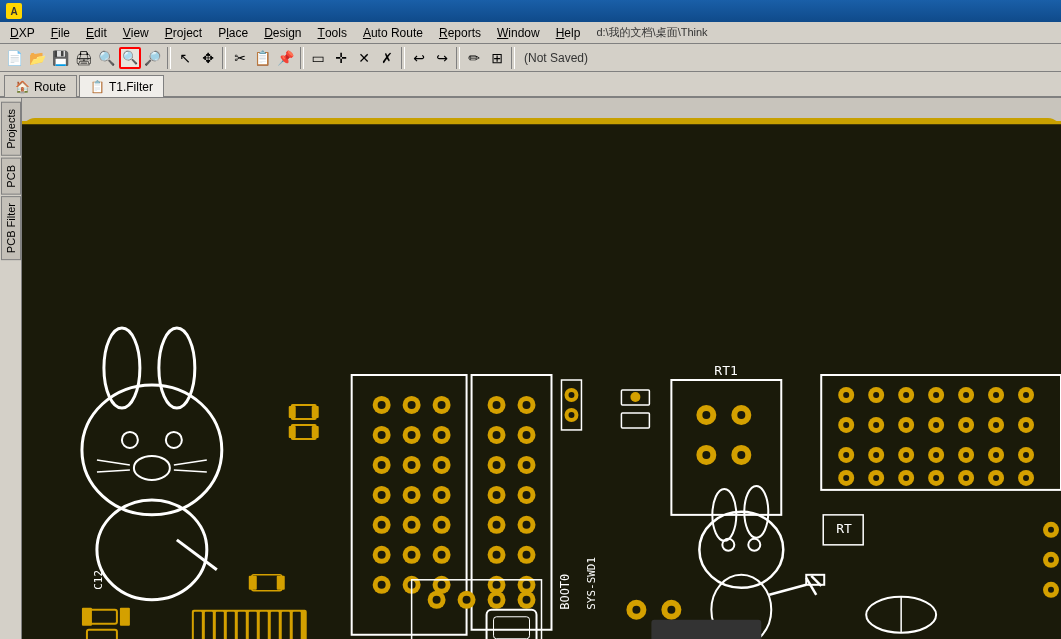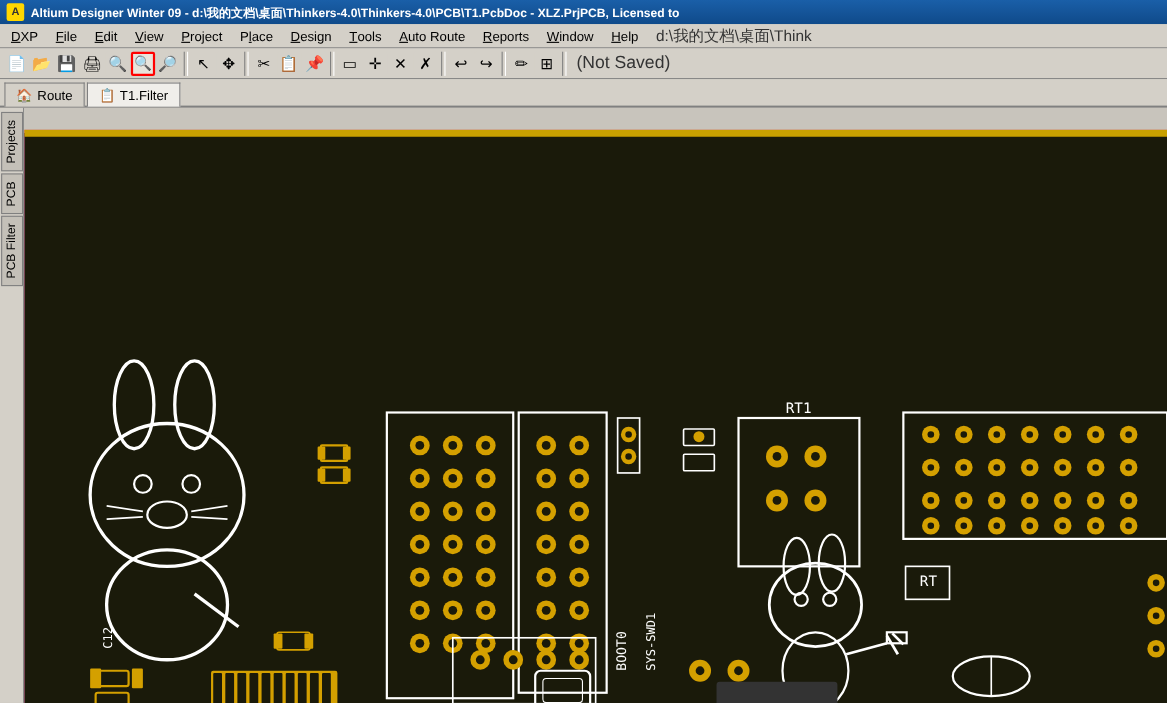--- a/index.html
+++ b/index.html
@@ -68,21 +68,21 @@
       border: 2px solid #ff0000;
       background: #e8e4dc;
     }
     .toolbar-separator {
       width: 4px; height: 22px;
       margin: 0 2px;
       border-left: 1px solid #808080;
       border-right: 1px solid #ffffff;
     }
     .toolbar-text {
-      font-size: 16px;
+      font-size: 12px;
       color: #333;
       padding: 0 6px;
     }
 
     
     #tabs-bar {
       background: #d4d0c8;
       height: 26px;
       display: flex;
       align-items: flex-end;
@@ -147,53 +147,53 @@
       background: #c8c4bc;
       overflow: hidden;
       position: relative;
     }
     #pcb-board {
       position: absolute;
       top: 20px;
       left: 0;
       right: 0;
       bottom: 0;
-      background: #ec4899;
+      background: #c2410c;
       border-top: 3px solid #c8a000;
+      border-radius: 13px;
     }
 
     
     #pcb-svg {
       width: 100%;
       height: 100%;
     }
 
   </style>
 </head>
 <body>
 
 <div id="title-bar">
   <div class="icon">A</div>
-  <span>Altium Designer Winter 09 - d:\我的文档\桌面\Thinkers-4.0\Thinkers-4.0\PCB\T1.PcbDoc - XLZ.PrjPCB, Licensed to</span>
 </div>
 
 <div id="menu-bar">
   <div class="menu-item"><u>D</u>XP</div>
   <div class="menu-item"><u>F</u>ile</div>
   <div class="menu-item"><u>E</u>dit</div>
   <div class="menu-item"><u>V</u>iew</div>
   <div class="menu-item"><u>P</u>roject</div>
   <div class="menu-item">P<u>l</u>ace</div>
   <div class="menu-item"><u>D</u>esign</div>
   <div class="menu-item"><u>T</u>ools</div>
   <div class="menu-item"><u>A</u>uto Route</div>
   <div class="menu-item"><u>R</u>eports</div>
   <div class="menu-item"><u>W</u>indow</div>
   <div class="menu-item"><u>H</u>elp</div>
-  <div class="menu-item" style="font-size:14px; color:#333;">d:\我的文档\桌面\Think</div>
+  <div class="menu-item" style="font-size:11px; color:#333;">d:\我的文档\桌面\Think</div>
 </div>
 
 <div id="toolbar">
 
   <div class="toolbar-btn" title="New">📄</div>
   <div class="toolbar-btn" title="Open">📂</div>
   <div class="toolbar-btn" title="Save">💾</div>
   <div class="toolbar-btn" title="Print">🖨</div>
   <div class="toolbar-btn" title="Find">🔍</div>
   <div class="toolbar-btn highlighted" title="Inspector" style="font-size:13px;">🔍</div>

